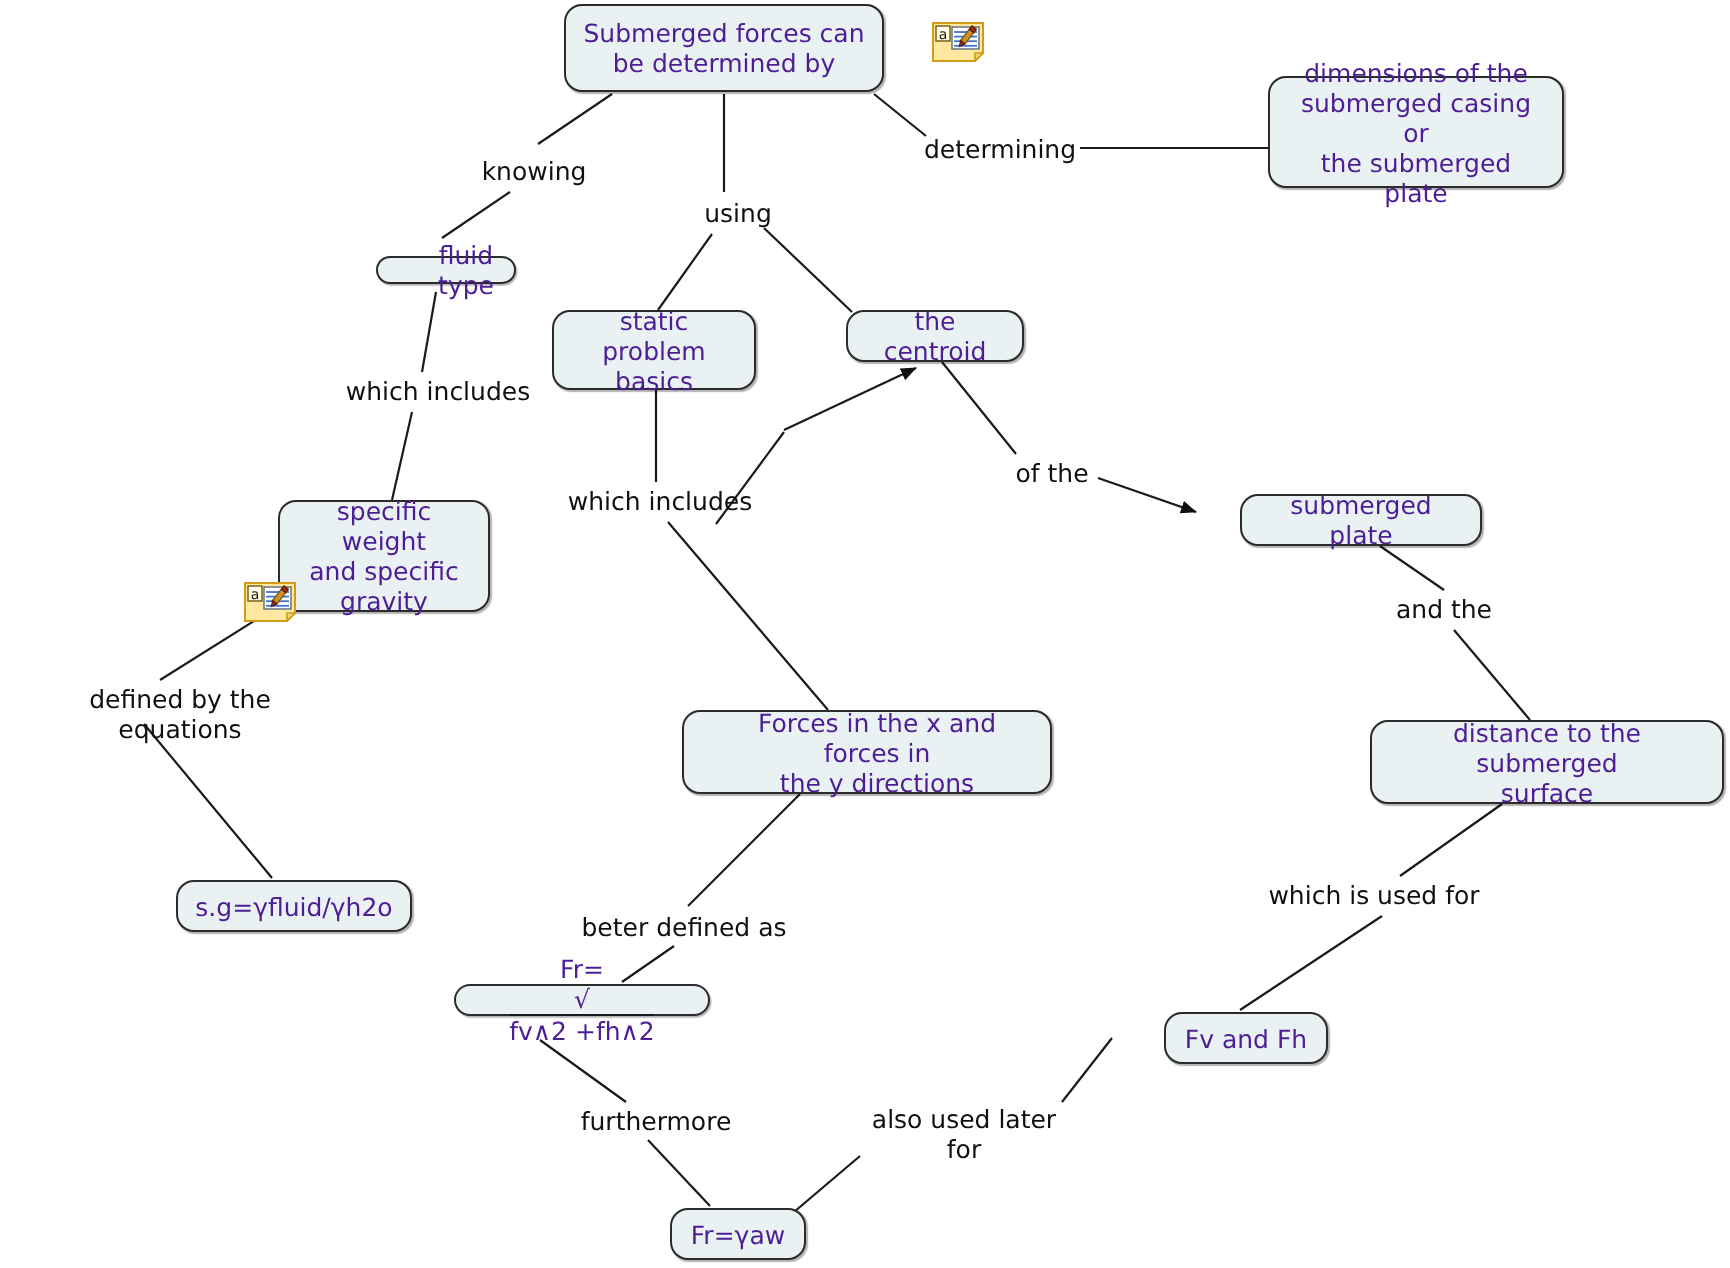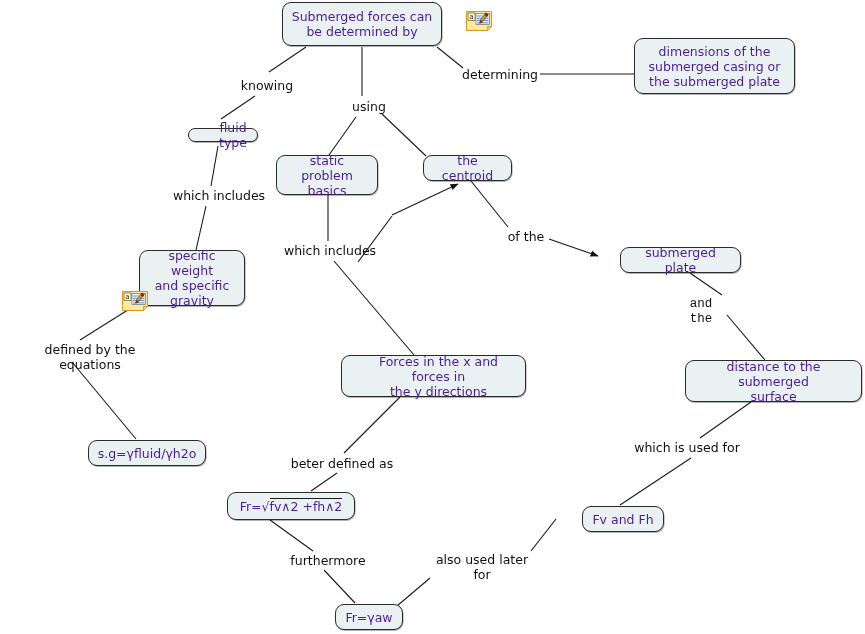--- a/index.html
+++ b/index.html
@@ -103,49 +103,49 @@
         <line x1="556" y1="519" x2="531" y2="551"></line>
         <line x1="430" y1="578" x2="397" y2="606"></line>
         <line x1="392" y1="215" x2="458" y2="184" marker-end="url(#arrowhead)"></line>
         <line x1="358" y1="262" x2="392" y2="216"></line>
       </g>
   </svg>
 
   <div id="nodes-layer">
       <div class="node" style="left: 282px; top: 2px; width: 160px; height: 44px;"><span>Submerged forces can
 be determined by</span></div>
-      <div class="node" style="left: 634px; top: 38px; width: 161px; height: 56px;"><span>dimensions of the
+      <div class="node" style="left: 634px; top: 38px; width: 148px; height: 56px;"><span>dimensions of the
 submerged casing or
 the submerged plate</span></div>
       <div class="node" style="left: 188px; top: 128px; width: 70px; height: 14px; padding-left: 28px;"><span>fluid type</span></div>
       <div class="node" style="left: 276px; top: 155px; width: 102px; height: 40px;"><span>static problem
 basics</span></div>
       <div class="node" style="left: 423px; top: 155px; width: 89px; height: 26px;"><span>the centroid</span></div>
       <div class="node" style="left: 600px; top: 247px; width: 121px; height: 26px; margin-left: 20px;"><span>submerged plate</span></div>
       <div class="node" style="left: 139px; top: 250px; width: 106px; height: 56px;"><span>specific weight
 and specific
 gravity</span></div>
       <div class="node" style="left: 341px; top: 355px; width: 185px; height: 42px; padding-left: 18px;"><span>Forces in the x and forces in
 the y directions</span></div>
       <div class="node" style="left: 685px; top: 360px; width: 177px; height: 42px;"><span>distance to the submerged
 surface</span></div>
       <div class="node" style="left: 88px; top: 440px; width: 118px; height: 26px; text-align: center;"><span>s.g=γfluid/γh2o</span></div>
-      <div class="node" style="left: 227px; top: 492px; width: 128px; height: 28px;"><span>Fr=</span><span>√</span><span class="radical">fv∧2 +fh∧2</span></div>
+      <div class="node" style="left: 227px; top: 492px; width: 128px; height: 16px; flex-direction: column;"><span>Fr=</span><span>√</span><span class="radical">fv∧2 +fh∧2</span></div>
       <div class="node" style="left: 557px; top: 506px; width: 82px; height: 26px; margin-left: 25px;"><span>Fv and Fh</span></div>
       <div class="node" style="left: 335px; top: 604px; width: 68px; height: 26px;"><span>Fr=γaw</span></div>
     </div>
   <div id="labels-layer">
       <div class="edge-label" style="left: 232px; top: 78px; width: 70px;">knowing</div>
       <div class="edge-label" style="left: 345px; top: 99px; width: 48px;">using</div>
       <div class="edge-label" style="left: 462px; top: 67px; width: 76px;">determining</div>
       <div class="edge-label" style="left: 172px; top: 188px; width: 94px;">which includes</div>
       <div class="edge-label" style="left: 283px; top: 243px; width: 94px;">which includes</div>
       <div class="edge-label" style="left: 504px; top: 229px; width: 44px;">of the</div>
       <div class="edge-label" style="left: 12px; top: 342px; width: 156px;">defined by the equations</div>
-      <div class="edge-label" style="left: 675px; top: 297px; width: 52px; font-family: Liberation Mono, monospace;">and the</div>
+      <div class="edge-label" style="left: 696px; top: 297px; width: 52px;">and the</div>
       <div class="edge-label" style="left: 290px; top: 456px; width: 104px;">beter defined as</div>
       <div class="edge-label" style="left: 632px; top: 440px; width: 110px;">which is used for</div>
       <div class="edge-label" style="left: 288px; top: 553px; width: 80px;">furthermore</div>
       <div class="edge-label" style="left: 434px; top: 552px; width: 96px;">also used later
 for</div>
     </div>
   <div id="icons-layer">
       <div class="note-icon" style="left: 466px; top: 11px;"><svg width="26" height="20" viewBox="0 0 26 20" xmlns="http://www.w3.org/2000/svg">
           <path d="M0.5,0.5 H25.5 V15.5 L21.5,19.5 H0.5 Z" fill="#ffe9a0" stroke="#d39b16" stroke-width="1"></path>
           <path d="M21.5,19.5 L21.5,15.5 L25.5,15.5 Z" fill="#f3d27a" stroke="#d39b16" stroke-width="0.8"></path>

